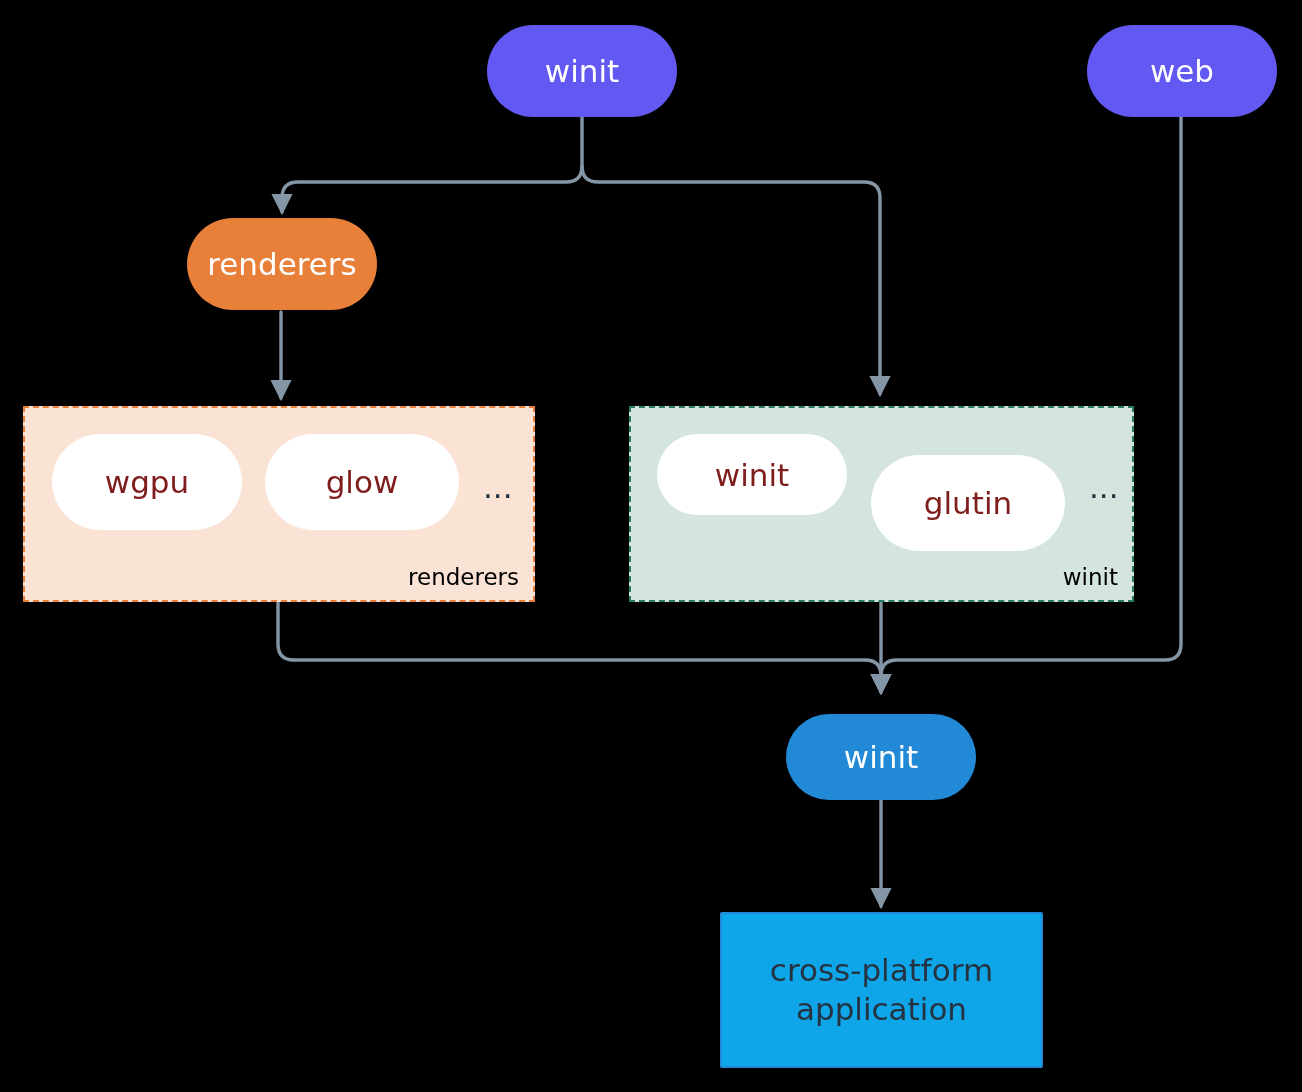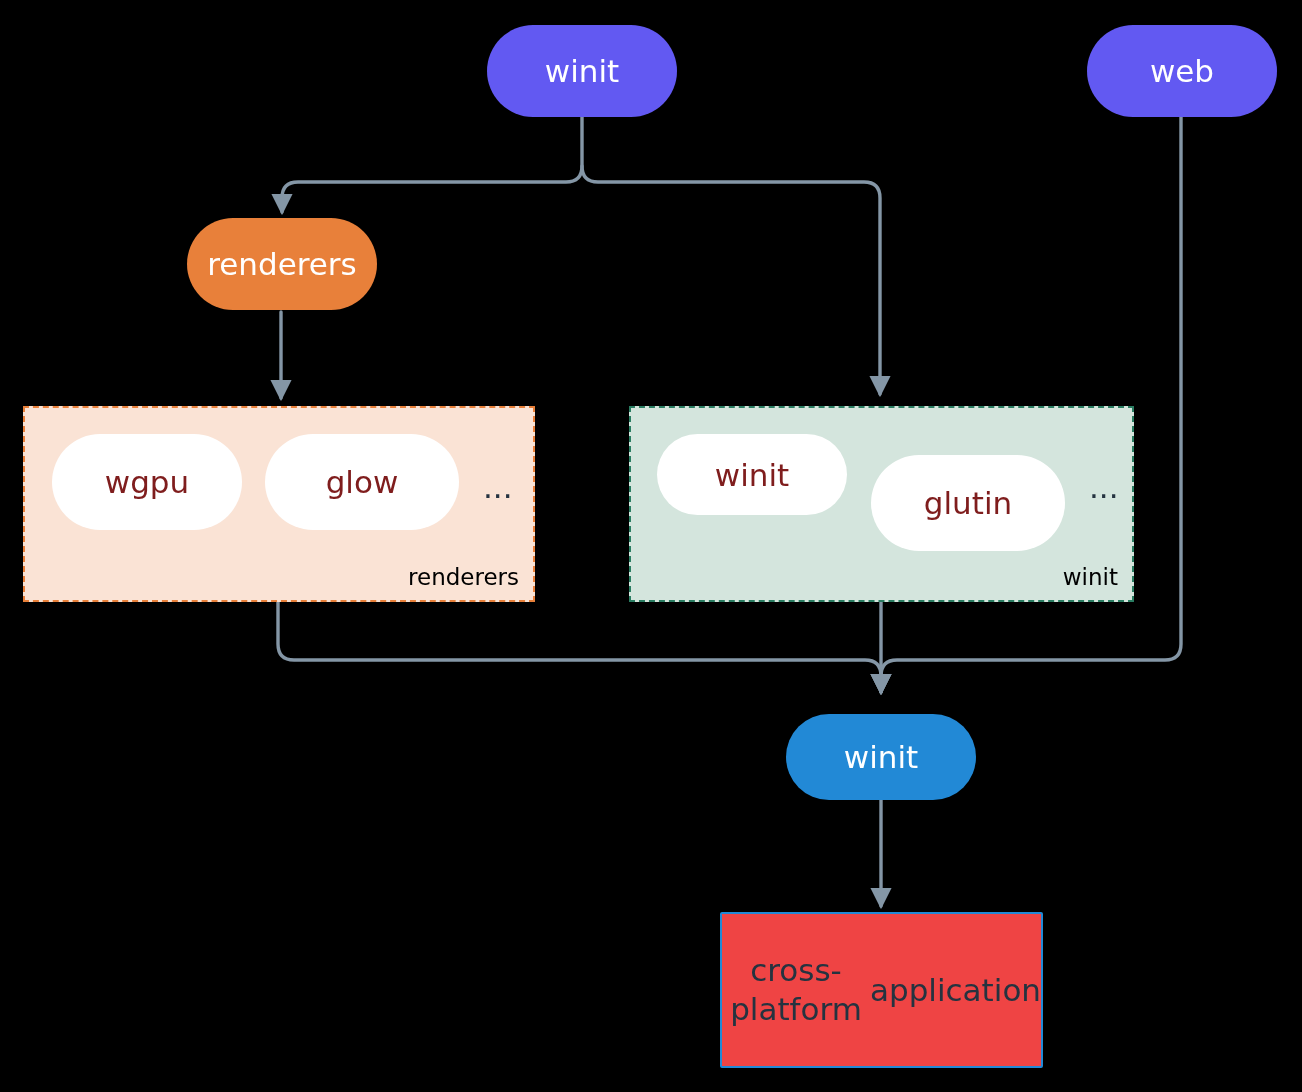--- a/index.html
+++ b/index.html
@@ -46,25 +46,26 @@
     background: #e8803a;
     color: #ffffff;
     font-size: 31px;
   }
   .node-iced {
     background: #2289d6;
     color: #ffffff;
     font-size: 31px;
   }
   .node-app {
-    background: #ef4444;
+    background: #0ea5e9;
     color: #253340;
     border: 2px solid #2289d6;
     font-size: 31px;
     border-radius: 2px;
+    flex-direction: column;
   }
   .node-app .line { display: block; }
 
   
   .group {
     position: absolute;
     box-sizing: border-box;
   }
   .group-renderers {
     background: #fae3d5;

